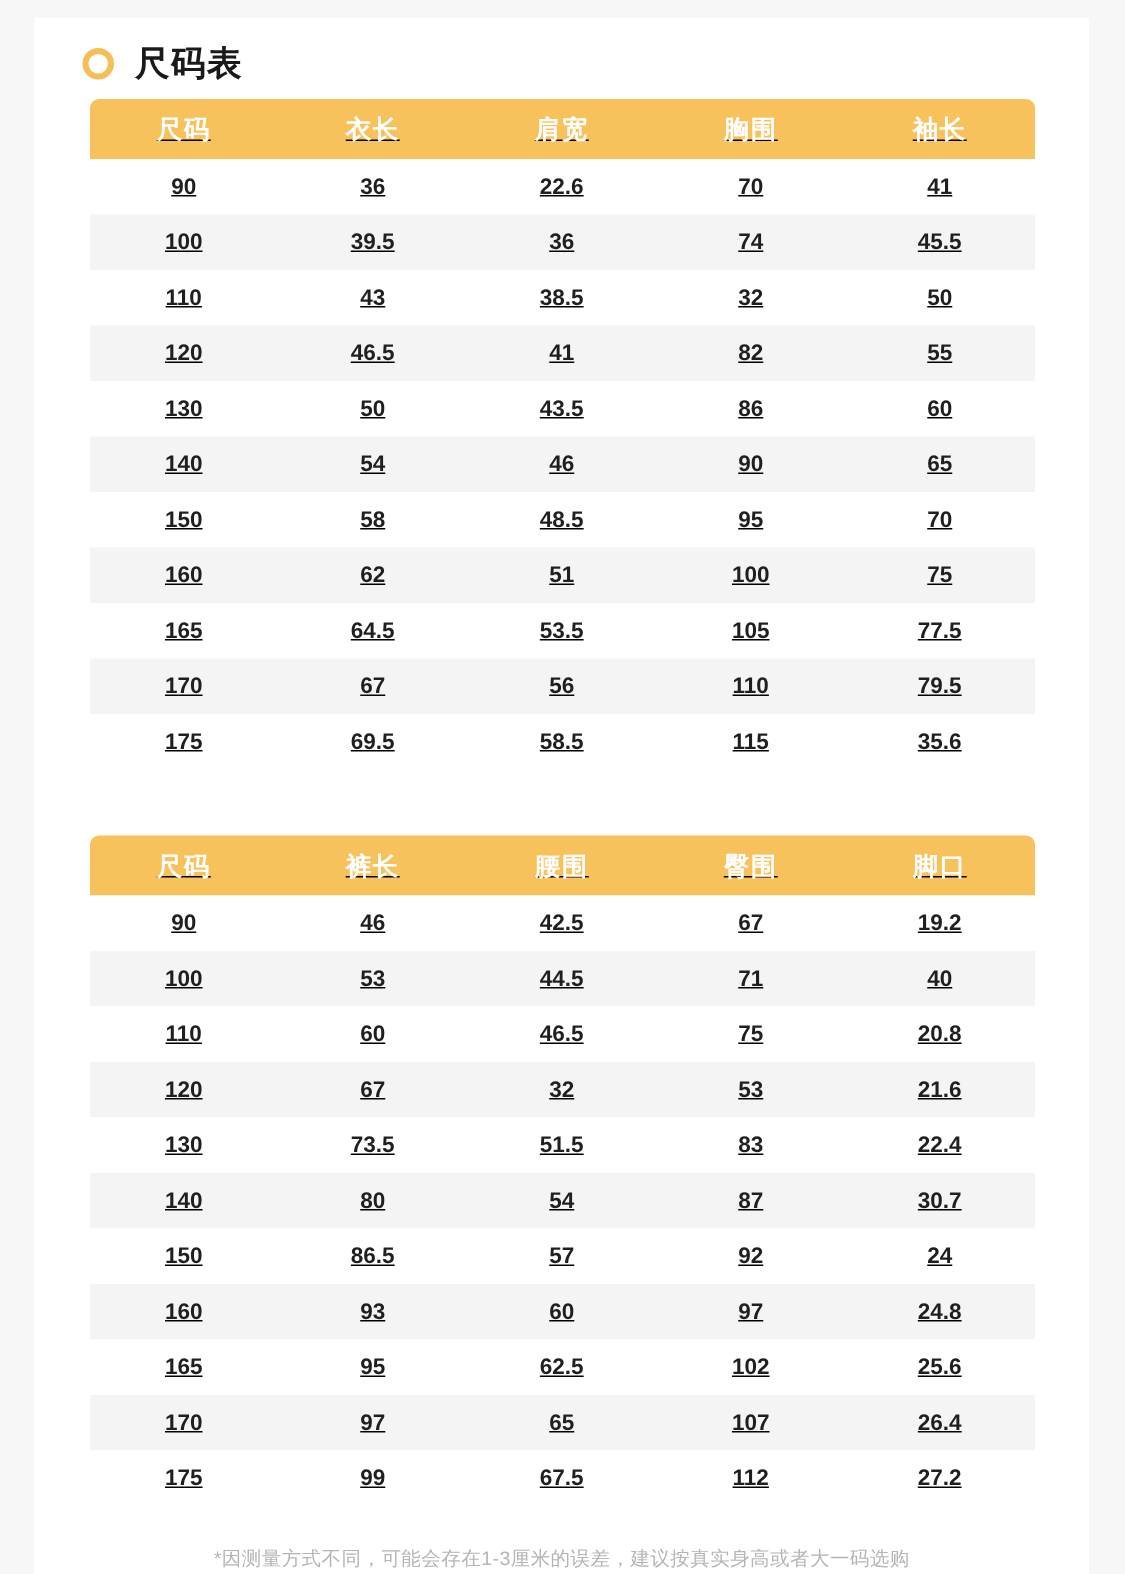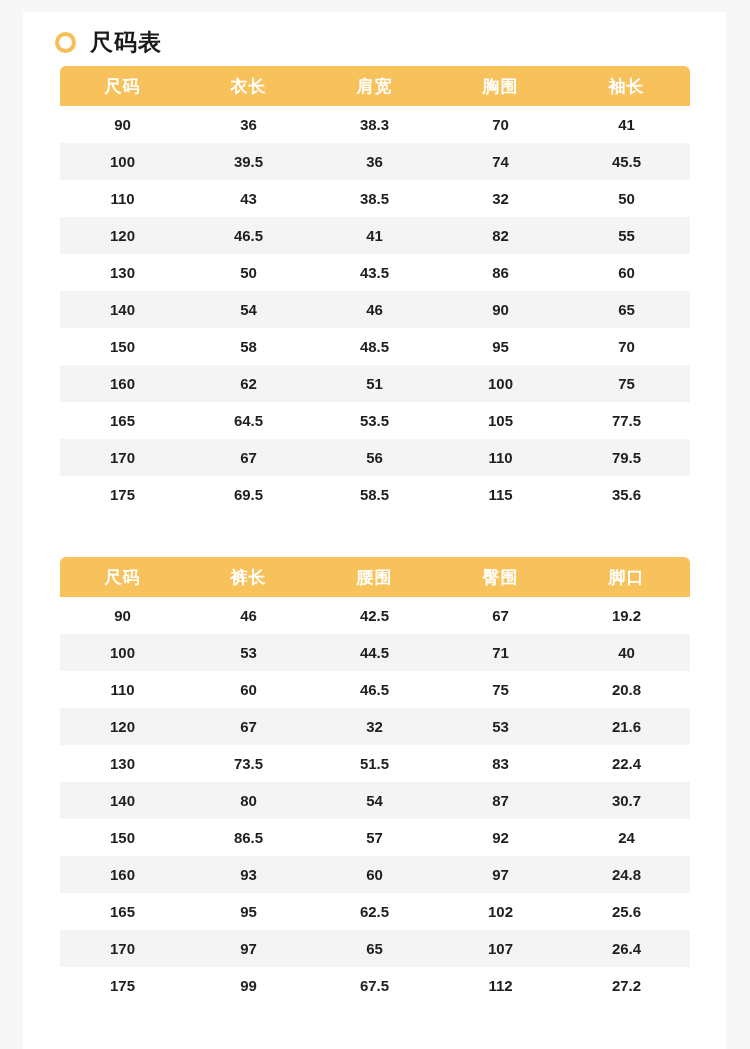--- a/index.html
+++ b/index.html
@@ -46,20 +46,21 @@
     line-height: 1;
   }
   .table-wrap {
     margin: 0 auto;
     width: 630px;
   }
   .size-table {
     width: 630px;
     border-collapse: collapse;
     table-layout: fixed;
+    text-decoration: underline;
   }
   .size-table thead th {
     background: #f7c25c;
     color: #ffffff;
     font-size: 17px;
     font-weight: bold;
     height: 40px;
     letter-spacing: 1px;
     text-align: center;
     padding: 0;
@@ -119,21 +120,21 @@
             <th>衣长</th>
             <th>肩宽</th>
             <th>胸围</th>
             <th>袖长</th>
           </tr>
       </thead>
       <tbody>
           <tr>
             <td>90</td>
             <td>36</td>
-            <td>38.3</td>
+            <td>22.6</td>
             <td>70</td>
             <td>41</td>
           </tr>
           <tr>
             <td>100</td>
             <td>39.5</td>
             <td>36</td>
             <td>74</td>
             <td>45.5</td>
           </tr>
@@ -292,14 +293,15 @@
             <td>175</td>
             <td>99</td>
             <td>67.5</td>
             <td>112</td>
             <td>27.2</td>
           </tr>
         </tbody>
     </table>
   </div>
 
+  <div class="footnote">*因测量方式不同，可能会存在1-3厘米的误差，建议按真实身高或者大一码选购</div>
 
 </div>
 
 </body></html>

